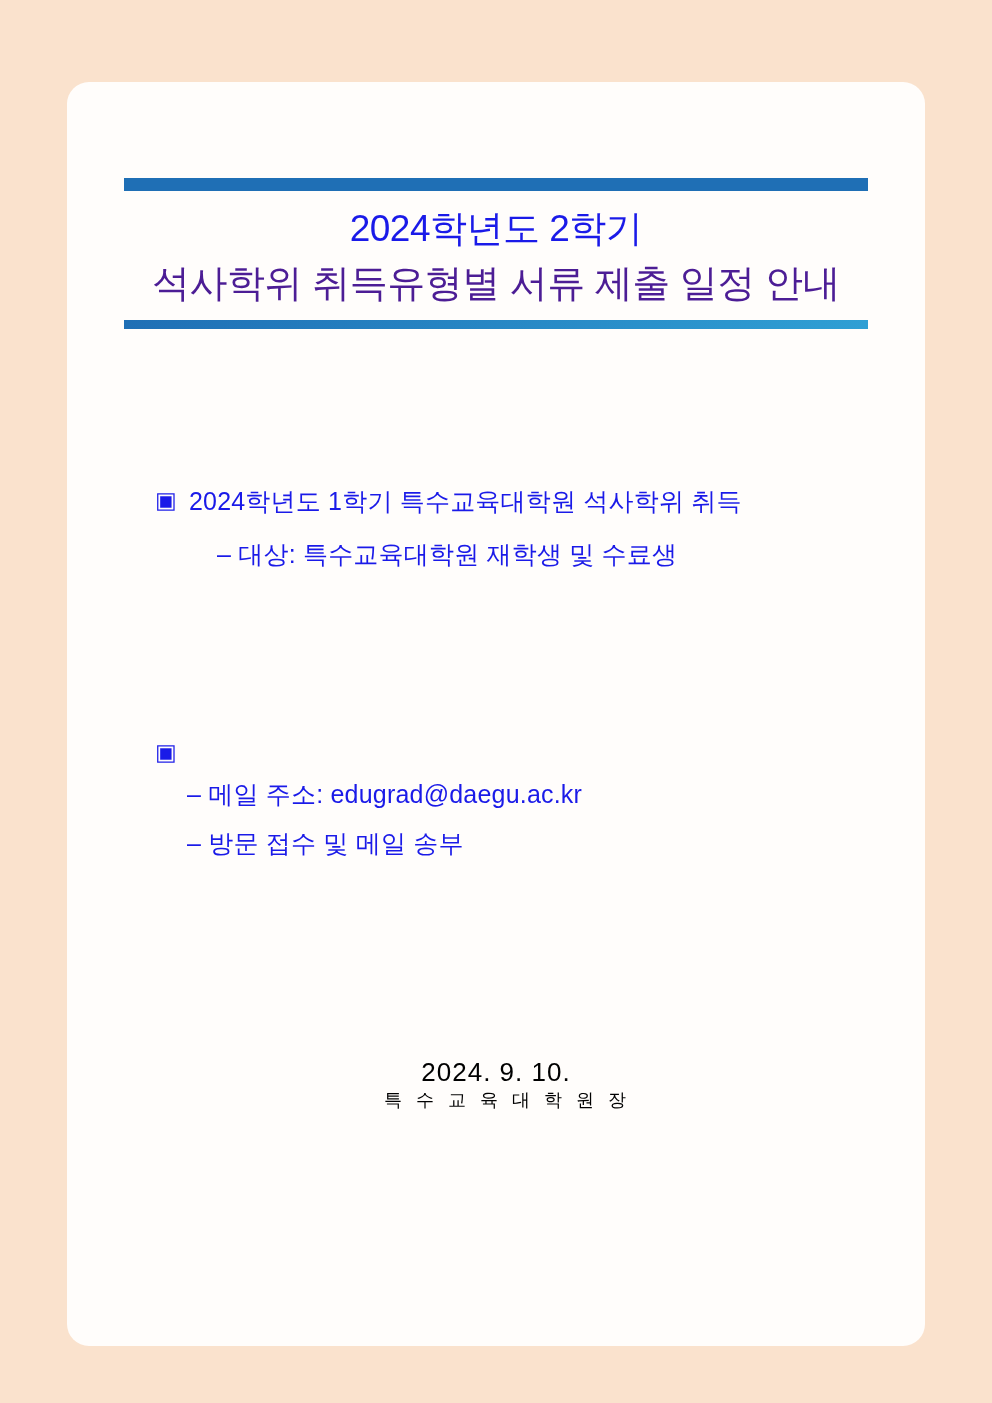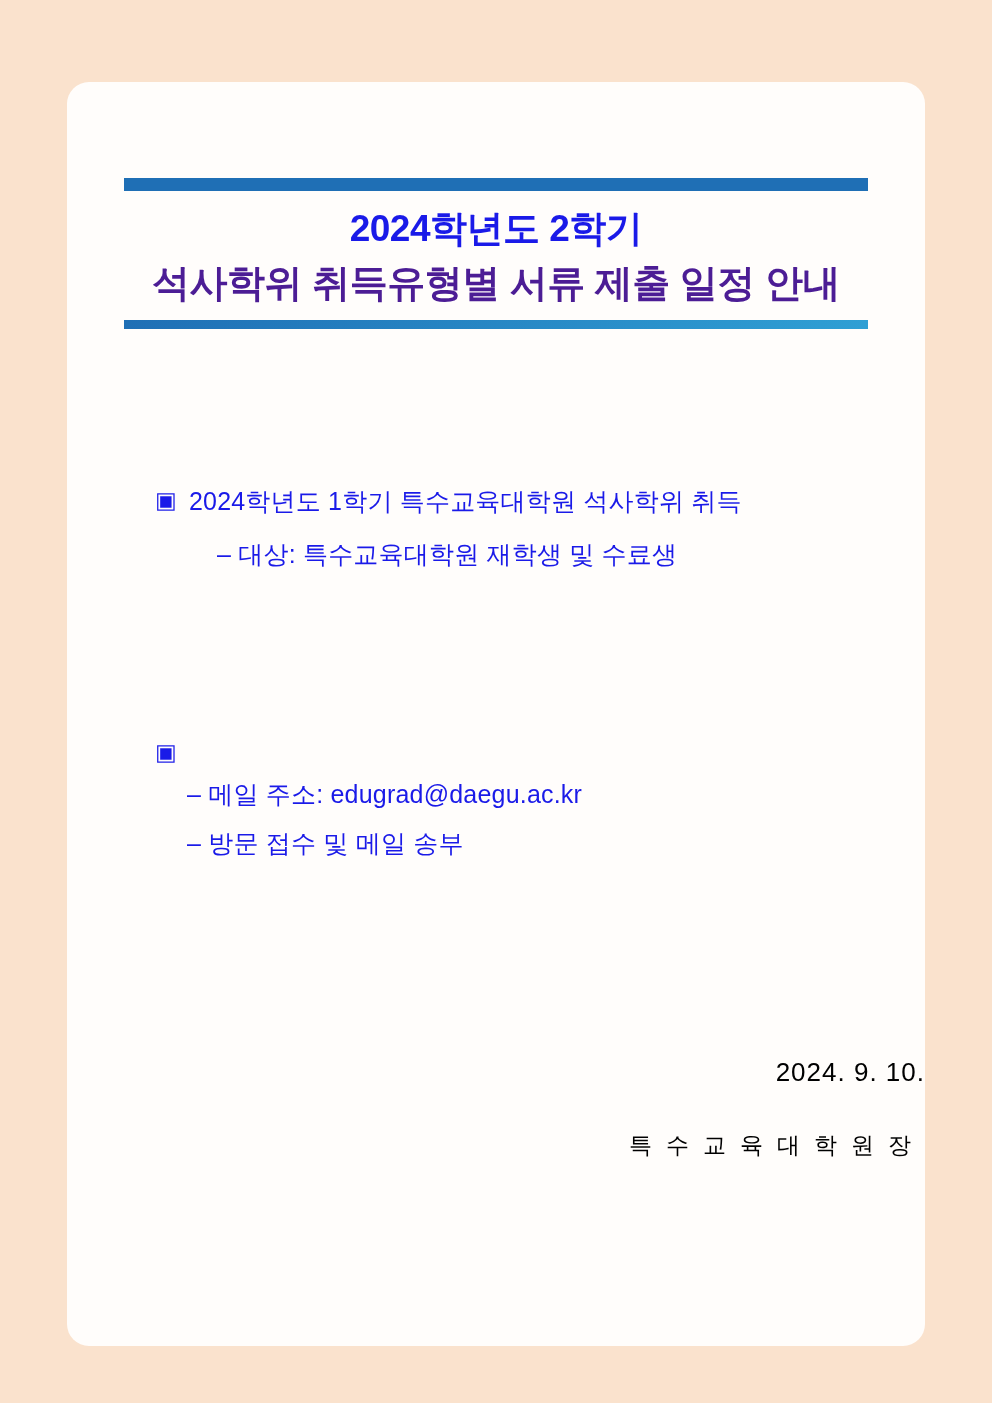--- a/index.html
+++ b/index.html
@@ -34,21 +34,21 @@
     width: 100%;
   }
   .rule-bottom {
     height: 9px;
     background: linear-gradient(to right, #1f6fb5, #2f9fd4);
     width: 100%;
   }
   .title-text {
     text-align: center;
     color: #1a1ae8;
-    font-weight: bold;
+    font-weight: normal;
     letter-spacing: -0.5px;
     padding: 14px 0 12px 0;
     line-height: 1.30;
   }
   .title-line1 {
     font-size: 37px;
     color: #1a1ae8;
   }
   .title-line2 {
     font-size: 38px;
@@ -102,30 +102,29 @@
     letter-spacing: 0.2px;
   }
   .email {
     font-family: "Liberation Sans", sans-serif;
   }
   .footer {
     position: absolute;
     left: 0;
     top: 975px;
     width: 858px;
-    text-align: right;
+    text-align: center;
     color: #000000;
   }
   .date {
     font-size: 26px;
     letter-spacing: 1px;
   }
   .signer {
-    margin-top: 42px;
-    font-size: 23px;
+    font-size: 18px;
     letter-spacing: 14px;
     padding-left: 32px;
   }
 </style>
 </head>
 <body>
 
 <div class="page">
 
   <div class="title-block">

